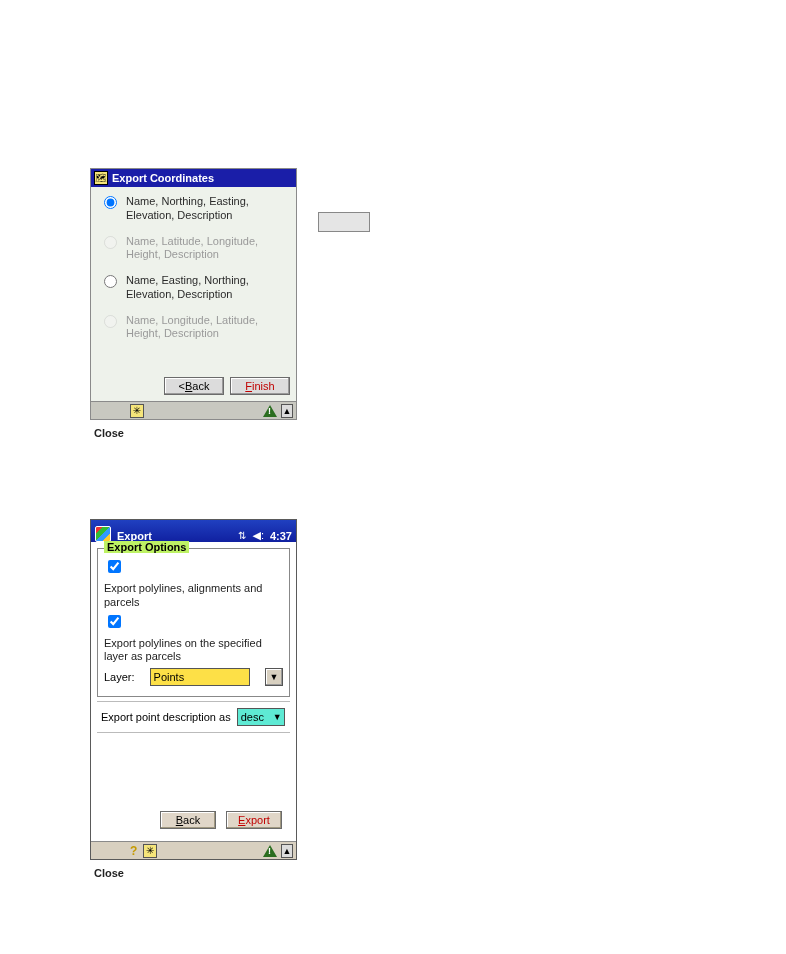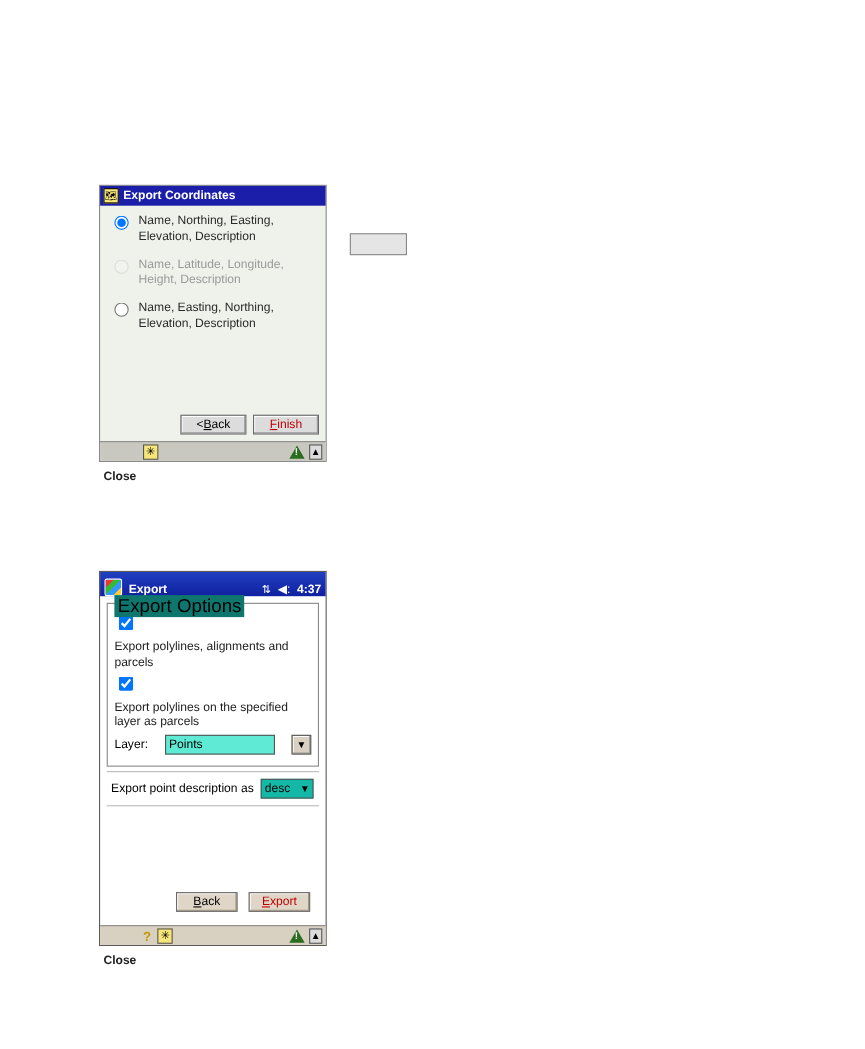--- a/index.html
+++ b/index.html
@@ -179,63 +179,63 @@
   .groupbox {
     border: 1px solid #888;
     padding: 6px 6px 10px 6px;
     position: relative;
     margin-bottom: 4px;
   }
   .groupbox .legend {
     position: absolute;
     top: -8px;
     left: 6px;
-    background: #0f766e;
+    background: #bef264;
     padding: 0 3px;
-    font-weight: normal;
-    font-size: 17px;
+    font-weight: bold;
+    font-size: 11px;
   }
   .check-row {
     display: flex;
     align-items: flex-start;
     gap: 6px;
     margin: 4px 0;
     flex-direction: column;
   }
   .check-row input { margin-top: 1px; }
   .check-row .lbl { line-height: 1.25; color: #222; }
   .layer-row {
     display: flex; align-items: center; gap: 15px;
     margin-top: 4px;
   }
   .combo {
     flex: 1;
     height: 18px;
     border: 1px solid #555;
-    background: #5eead4;
+    background: #fde047;
     display: flex; align-items: center;
     padding: 0 3px;
   }
   .combo-btn {
     width: 18px; height: 18px;
     border: 1px solid #555;
     background: #d8d0c0;
     display: flex; align-items: center; justify-content: center;
     box-shadow: inset -1px -1px 0 #9a9a9a, inset 1px 1px 0 #fff;
     font-size: 9px;
   }
   .desc-row {
     display: flex; align-items: center; gap: 6px;
     padding: 6px 4px;
     border-bottom: 1px solid #bbb;
     border-top: 1px solid #bbb;
   }
   .desc-row .combo-sm {
     width: 48px; height: 18px;
-    border: 1px solid #555; background:#14b8a6;
+    border: 1px solid #555; background:#5eead4;
     display:flex; align-items:center; justify-content:space-between;
     padding: 0 2px 0 3px;
     font-size: 11px;
   }
   .desc-row .combo-sm .dd { font-size:9px; }
 
   .dlg2 .btnrow2 {
     display:flex; justify-content:flex-end; gap:10px;
     padding: 78px 8px 6px 0;
   }
@@ -281,20 +281,24 @@
       <label class="radio-row disabled">
         <input type="radio" name="coordfmt" disabled="" style="">
         <span class="radio-label">Name, Latitude, Longitude, Height, Description</span>
       </label>
 
       <label class="radio-row">
         <input type="radio" name="coordfmt" style="">
         <span class="radio-label">Name, Easting, Northing, Elevation, Description</span>
       </label>
 
+      <label class="radio-row disabled">
+        <input type="radio" name="coordfmt" disabled="" style="">
+        <span class="radio-label">Name, Longitude, Latitude, Height, Description</span>
+      </label>
 
     </div>
 
     <div class="btnrow">
       <div class="btn">
         <span>&lt; </span>
           <span class="ul">B</span>
           <span>ack</span>
       </div>
       <div class="btn red">

